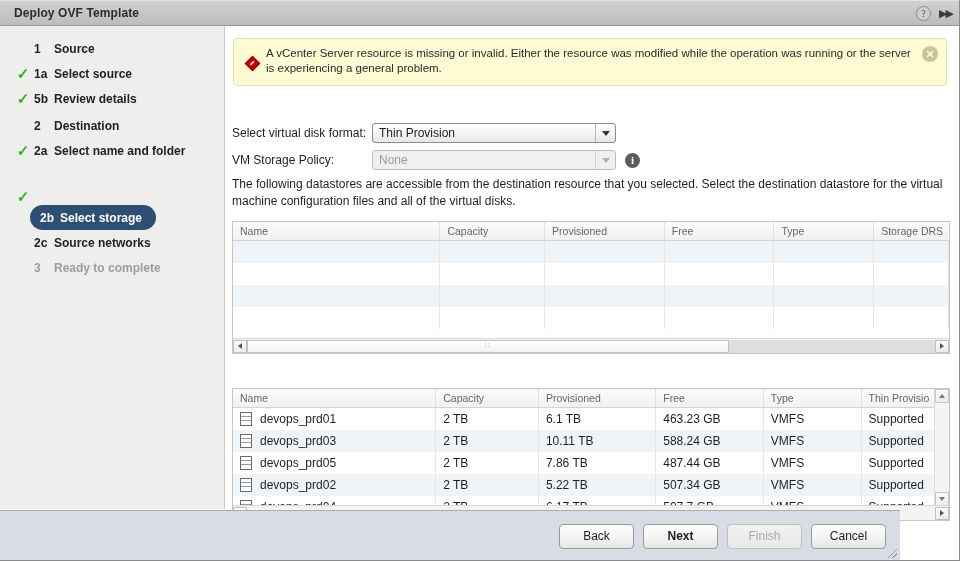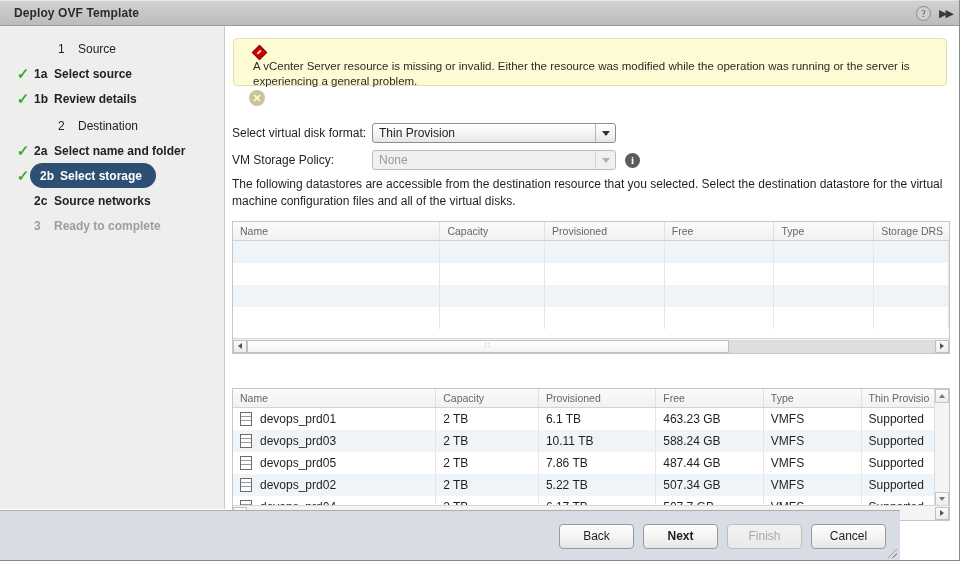--- a/index.html
+++ b/index.html
@@ -74,47 +74,47 @@
     font-size: 15px;
     font-weight: bold;
     line-height: 1;
     margin-left: 4px;
   }
   .nav-label {
     font-size: 12px;
     color: #222222;
     white-space: nowrap;
   }
-  .nav-item.group .nav-label { font-weight: normal; margin-left: 24px; }
+  .nav-item.group .nav-label { font-weight: bold; }
   .nav-item.group { margin-top: 2px; }
   .nav-item.sub .nav-label { font-weight: bold; }
   .nav-item.selected {
     background: #2d4f73;
+    margin-top: 42px;
   }
   .nav-item.selected .nav-label { color: #ffffff; font-weight: bold; }
   .nav-item.dim .nav-label { color: #9d9d9d; font-weight: bold; }
   .nav-num { display: inline-block; min-width: 20px; }
 
   
   .main {
     position: absolute; left: 226px; top: 26px;
     width: 734px; height: 483px;
     background: #ffffff;
   }
 
   
   .banner {
     position: absolute; left: 7px; top: 12px;
     width: 714px; height: 48px;
     background: #fcfbd4;
     border: 1px solid #e4e0a8;
     border-radius: 4px;
     display: flex;
-    padding: 6px 8px 6px 15px;
-    flex-direction: column;
+    padding: 6px 8px 6px 8px;
   }
   .banner-icon {
     width: 20px; min-width: 20px;
     display: flex; align-items: center; justify-content: center;
     padding-top: 2px;
   }
   .diamond {
     width: 11px; height: 11px;
     background: #cc0000;
     transform: rotate(45deg);
@@ -372,21 +372,21 @@
     <div class="nav-item group">
       <span class="nav-check"></span>
       <span class="nav-label"><span class="nav-num">1</span><span>Source</span></span>
     </div>
     <div class="nav-item sub">
       <span class="nav-check">✓</span>
       <span class="nav-label"><span class="nav-num">1a</span><span>Select source</span></span>
     </div>
     <div class="nav-item sub">
       <span class="nav-check">✓</span>
-      <span class="nav-label"><span class="nav-num">1b</span><span>Review details</span></span>
+      <span class="nav-label"><span class="nav-num">5b</span><span>Review details</span></span>
     </div>
     <div class="nav-item group">
       <span class="nav-check"></span>
       <span class="nav-label"><span class="nav-num">2</span><span>Destination</span></span>
     </div>
     <div class="nav-item sub">
       <span class="nav-check">✓</span>
       <span class="nav-label"><span class="nav-num">2a</span><span>Select name and folder</span></span>
     </div>
     <div style="display:flex;align-items:center;">

